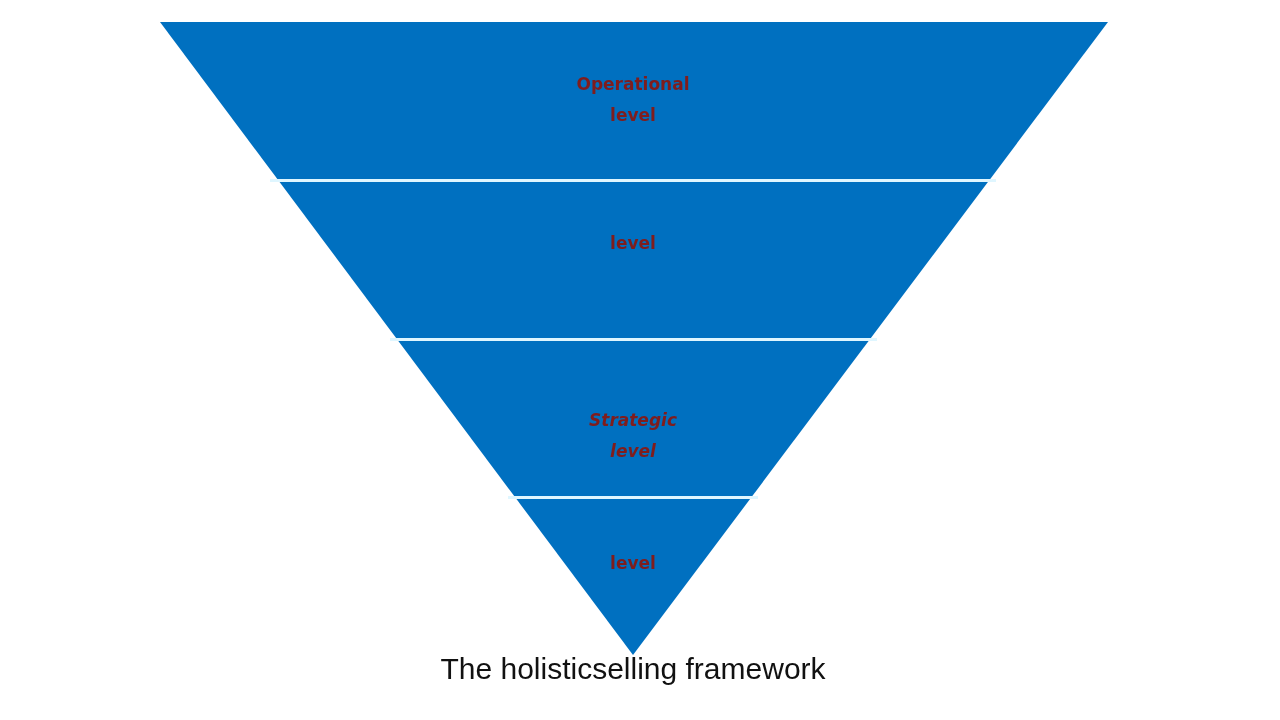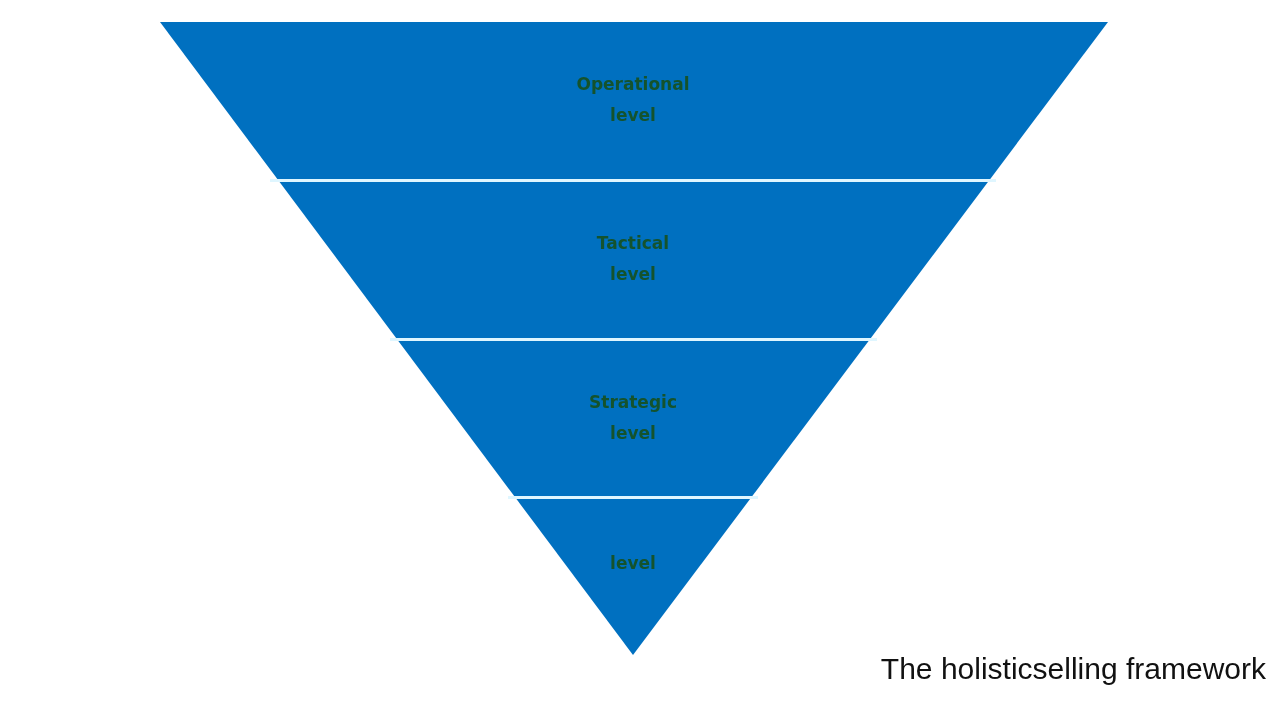--- a/index.html
+++ b/index.html
@@ -1,39 +1,38 @@
 <!DOCTYPE html>
 <html><head>
 <meta charset="utf-8">
 <style>
   html,body{margin:0;padding:0;background:#ffffff;}
   body{width:1280px;height:720px;position:relative;overflow:hidden;font-family:"DejaVu Sans","Liberation Sans",sans-serif;}
   svg{position:absolute;left:0;top:0;}
-  .lbl{position:absolute;width:200px;text-align:center;color:#14532d;font-weight:bold;font-size:17px;line-height:31px;}
-  .caption{position:absolute;left:0;width:1266px;top:652px;text-align:right;font-family:"Liberation Sans",sans-serif;font-size:30px;color:#111111;}
+  .lbl{position:absolute;width:200px;text-align:center;color:#7f1d1d;font-weight:bold;font-size:17px;line-height:31px;}
+  .caption{position:absolute;left:0;width:1266px;top:652px;text-align:center;font-family:"Liberation Sans",sans-serif;font-size:30px;color:#111111;}
 </style>
 </head>
 <body>
 
 <svg width="1280" height="720">
   <polygon points="160,22 1108,22 633,655" fill="#0070c0"></polygon>
   <line x1="270" y1="180.5" x2="996" y2="180.5" stroke="#dff6ff" stroke-width="3"></line>
   <line x1="390" y1="339.5" x2="877" y2="339.5" stroke="#dff6ff" stroke-width="3"></line>
   <line x1="508" y1="497.5" x2="758" y2="497.5" stroke="#dff6ff" stroke-width="3"></line>
 </svg>
 
 <div class="lbl" style="left:533px;top:69px;">
   <div>Operational</div>
   <div>level</div>
 </div>
 <div class="lbl" style="left:533px;top:228px;">
-  <div>Tactical</div>
   <div>level</div>
 </div>
-<div class="lbl" style="left:533px;top:387px;">
+<div class="lbl" style="left:533px;top:405px;font-style:italic;">
   <div>Strategic</div>
   <div>level</div>
 </div>
 <div class="lbl" style="left:533px;top:548px;">
   <div>level</div>
 </div>
 
 <div class="caption">The holisticselling framework</div>
 
 </body></html>

